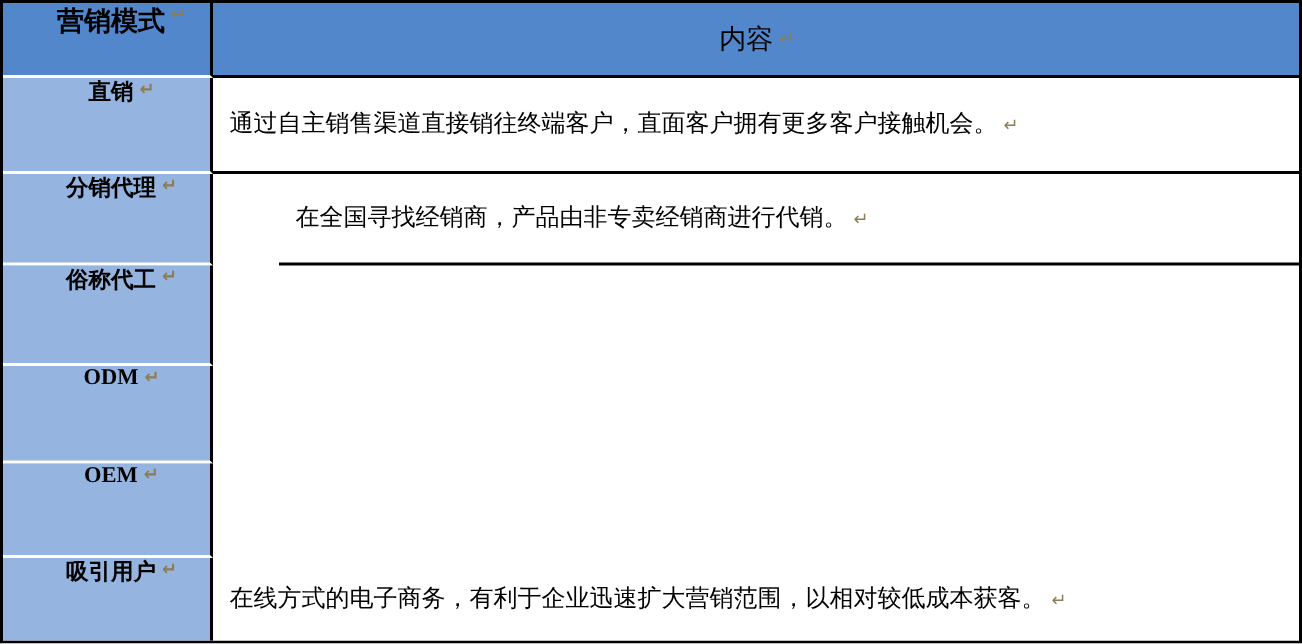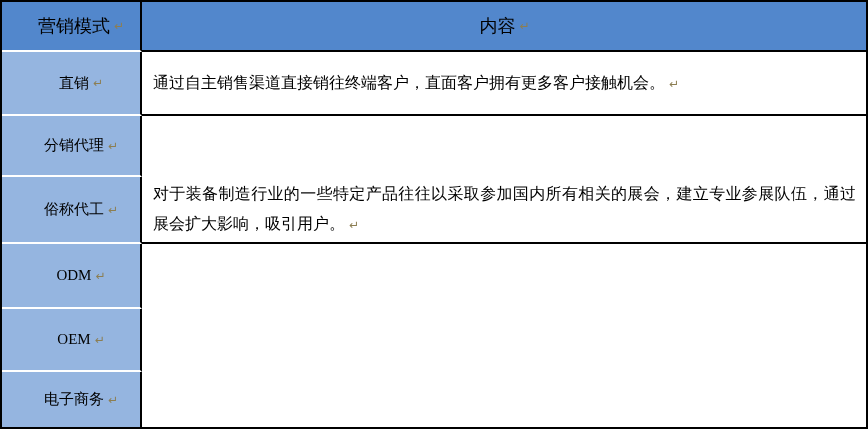--- a/index.html
+++ b/index.html
@@ -45,23 +45,22 @@
     overflow: hidden;
     justify-content: center;
   }
   .label-cell {
     width: 140px;
     flex: 0 0 140px;
     background: var(--label-bg);
     border-right: 2px solid var(--border-black);
     border-bottom: 2px solid var(--divider-white);
     display: flex;
-    align-items: center;
     justify-content: center;
-    font-weight: normal;
+    font-weight: bold;
     font-size: 15px;
     padding-left: 20px;
   }
   .content-cell {
     flex: 1 1 auto;
     background: #ffffff;
     border-bottom: 2px solid var(--border-black);
     display: flex;
     align-items: center;
     padding: 0 10px 0 11px;
@@ -117,45 +116,48 @@
     <div class="cell content-cell">
       <div class="content-text"><span class="ct">通过自主销售渠道直接销往终端客户，直面客户拥有更多客户接触机会。</span><span class="pmark">↵</span></div>
     </div>
   </div>
 
   <div class="row body-row">
     <div class="cell label-cell">
       <span class="label-text">分销代理</span>
         <span class="pmark">↵</span>
     </div>
+    <div class="cell content-cell">
+      <div class="content-text"><span class="ct">在全国寻找经销商，产品由非专卖经销商进行代销。</span><span class="pmark">↵</span></div>
+    </div>
   </div>
 
   <div class="row body-row">
     <div class="cell label-cell">
       <span class="label-text">俗称代工</span>
         <span class="pmark">↵</span>
-    </div>
-    <div class="cell content-cell">
-      <div class="content-text"><span class="ct">对于装备制造行业的一些特定产品往往以采取参加国内所有相关的展会，建立专业参展队伍，通过展会扩大影响，吸引用户。</span><span class="pmark">↵</span></div>
     </div>
   </div>
 
   <div class="row body-row">
     <div class="cell label-cell">
       <span class="label-text">ODM</span>
         <span class="pmark">↵</span>
     </div>
   </div>
 
   <div class="row body-row">
     <div class="cell label-cell">
       <span class="label-text">OEM</span>
         <span class="pmark">↵</span>
     </div>
   </div>
 
   <div class="row body-row">
     <div class="cell label-cell">
-      <span class="label-text">电子商务</span>
+      <span class="label-text">吸引用户</span>
         <span class="pmark">↵</span>
+    </div>
+    <div class="cell content-cell">
+      <div class="content-text"><span class="ct">在线方式的电子商务，有利于企业迅速扩大营销范围，以相对较低成本获客。</span><span class="pmark">↵</span></div>
     </div>
   </div>
 </div>
 
 </body></html>

